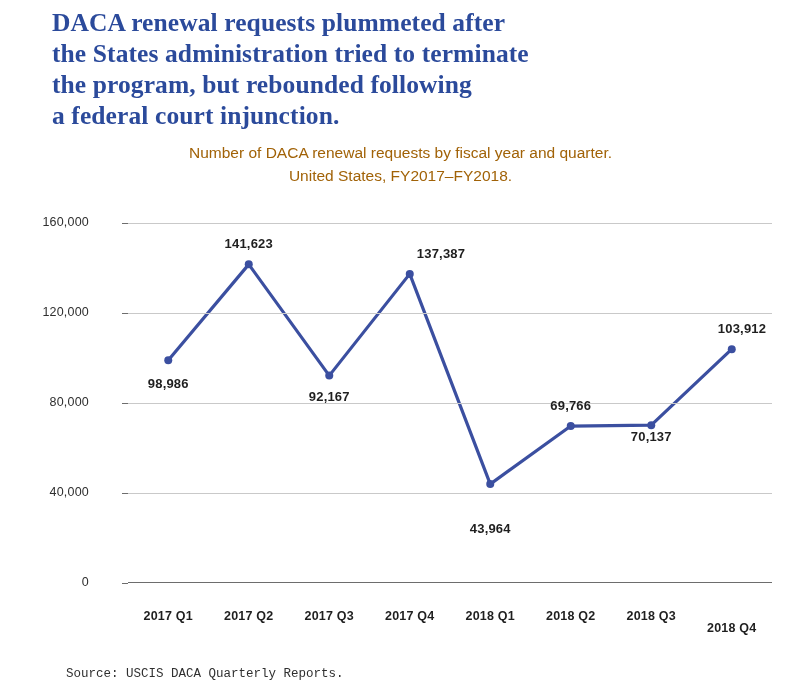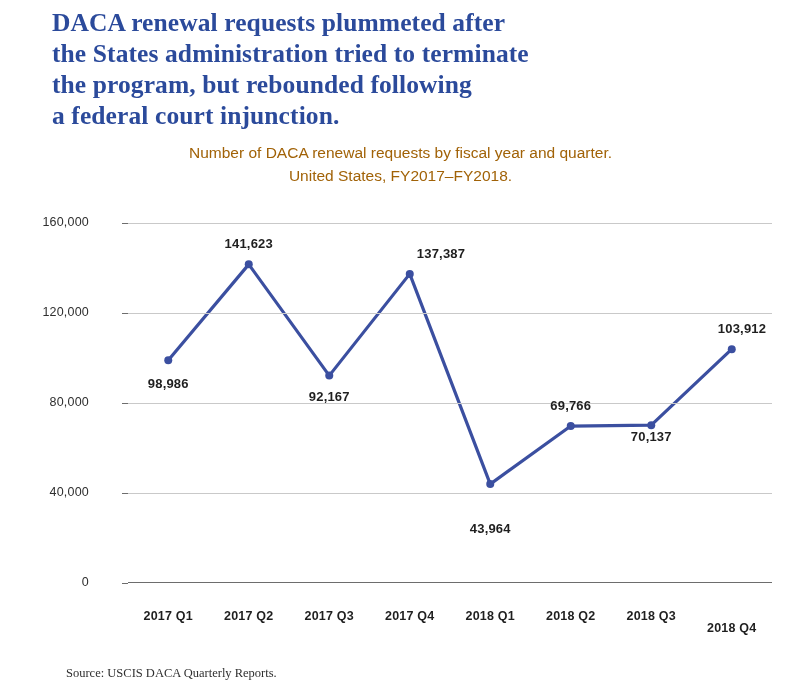--- a/index.html
+++ b/index.html
@@ -117,21 +117,21 @@
     position: absolute;
     left: 0;
     top: 0;
     overflow: visible;
   }
   .source {
     position: absolute;
     left: 66px;
     bottom: 22px;
     font-size: 12.5px;
-    font-family: Liberation Serif, serif;
+    font-family: Liberation Mono, monospace;
     color: #2f2f2f;
   }
 </style>
 </head>
 <body>
 
 <div class="page">
 
 
   <div class="title">

